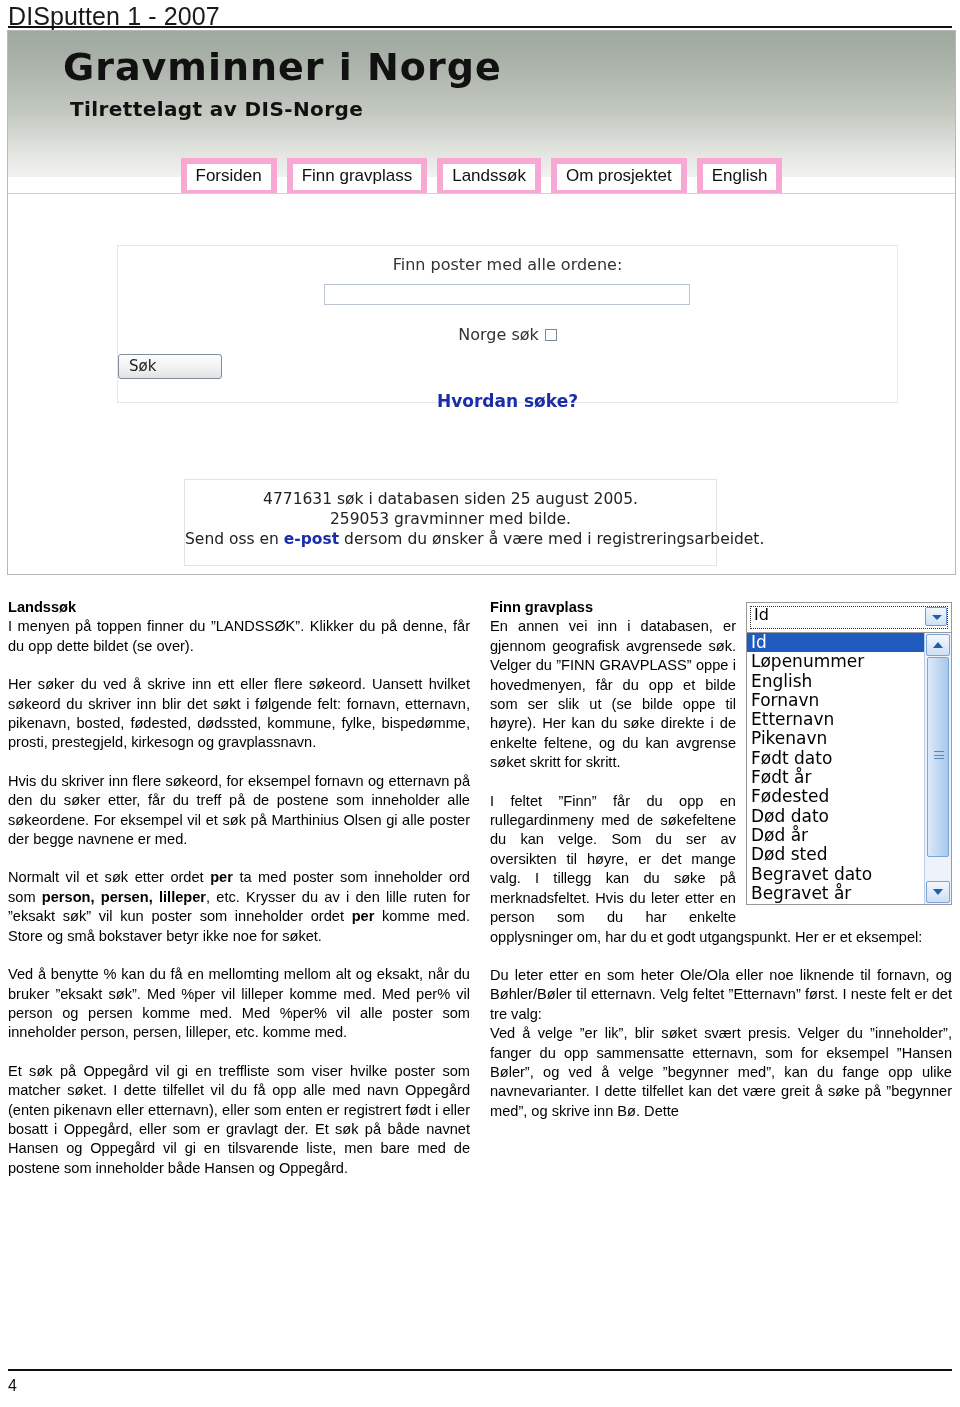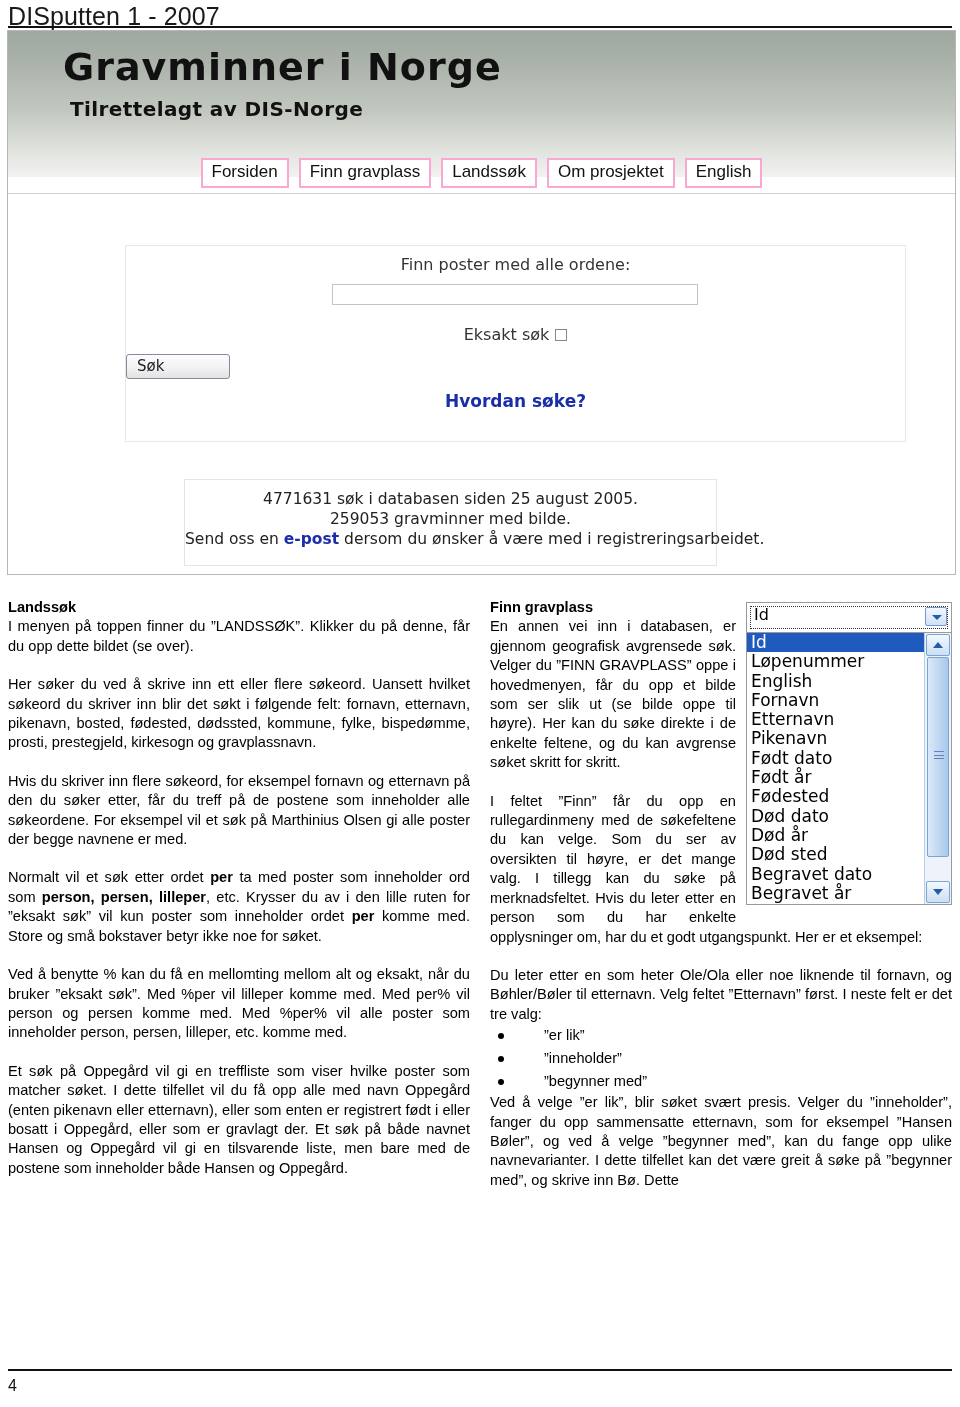--- a/index.html
+++ b/index.html
@@ -76,21 +76,21 @@
     top: 127px;
     width: 100%;
     height: 36px;
     display: flex;
     justify-content: center;
     align-items: flex-start;
     gap: 10px;
   }
   .nav-btn {
     background: #ffffff;
-    border: 2px solid #f9a8d4;
+    border: 6px solid #f9a8d4;
     padding: 1px 9px 3px 9px;
     font-size: 17px;
     line-height: 22px;
     color: #111;
     white-space: nowrap;
     cursor: pointer;
   }
   .fig-navrule {
     position: absolute;
     left: 0;
@@ -101,24 +101,24 @@
   .fig-body {
     position: absolute;
     left: 0; top: 163px;
     width: 100%;
     height: 382px;
     background: #ffffff;
   }
 
   .search-panel {
     position: absolute;
-    left: 117px;
+    left: 109px;
     top: 51px;
     width: 781px;
-    height: 197px;
+    height: 158px;
     border: 1px solid #e8e8e8;
     background: #ffffff;
   }
   .sp-label {
     position: absolute;
     left: 0; right: 0;
     top: 9px;
     text-align: center;
     font-size: 16px;
     color: #333;
@@ -421,21 +421,21 @@
     <div class="nav-btn">English</div>
   </div>
   <div class="fig-navrule"></div>
 
   <div class="fig-body">
 
     <div class="search-panel">
       <div class="sp-label">Finn poster med alle ordene:</div>
       <input class="sp-input" type="text" value="" placeholder="" style="">
       <div class="sp-checkrow">
-        <span>Eksakt søk</span><span class="sp-checkbox"></span>
+        <span>Norge søk</span><span class="sp-checkbox"></span>
       </div>
       <div class="sp-btnrow">
         <span class="sp-button">Søk</span>
       </div>
       <div class="sp-help">Hvordan søke?</div>
     </div>
 
     <div class="stats-panel">
       <div class="stats-line">4771631 søk i databasen siden 25 august 2005.</div>
       <div class="stats-line">259053  gravminner med bilde.</div>
@@ -489,22 +489,17 @@
         </div>
         <div class="dd-sc-btn dd-sc-dn"></div>
       </div>
     </div>
   </div>
 
   <h3>Finn gravplass</h3>
   <p>En annen vei inn i databasen, er gjennom geografisk avgrensede søk. Velger du ”FINN GRAVPLASS” oppe i hovedmenyen, får du opp et bilde som ser slik ut (se bilde oppe til høyre). Her kan du søke direkte i de enkelte feltene, og du kan avgrense søket skritt for skritt.</p>
   <p class="gap">I feltet ”Finn” får du opp en rullegardinmeny med de søkefeltene du kan velge. Som du ser av oversikten til høyre, er det mange valg. I tillegg kan du søke på merknadsfeltet. Hvis du leter etter en person som du har enkelte opplysninger om, har du et godt utgangspunkt. Her er et eksempel:</p>
   <p class="gap">Du leter etter en som heter Ole/Ola eller noe liknende til fornavn, og Bøhler/Bøler til etternavn. Velg feltet ”Etternavn” først. I neste felt er det tre valg:</p>
-  <ul class="bullets">
-    <li>”er lik”</li>
-    <li>”inneholder”</li>
-    <li>”begynner med”</li>
-  </ul>
   <p>Ved å velge ”er lik”, blir søket svært presis. Velger du ”inneholder”, fanger du opp sammensatte etternavn, som for eksempel ”Hansen Bøler”, og ved å velge ”begynner med”, kan du fange opp ulike navnevarianter. I dette tilfellet kan det være greit å søke på ”begynner med”, og skrive inn Bø. Dette</p>
 </div>
 
 <div class="foot-rule"></div>
 <div class="page-number">4</div>
 
 </body></html>

